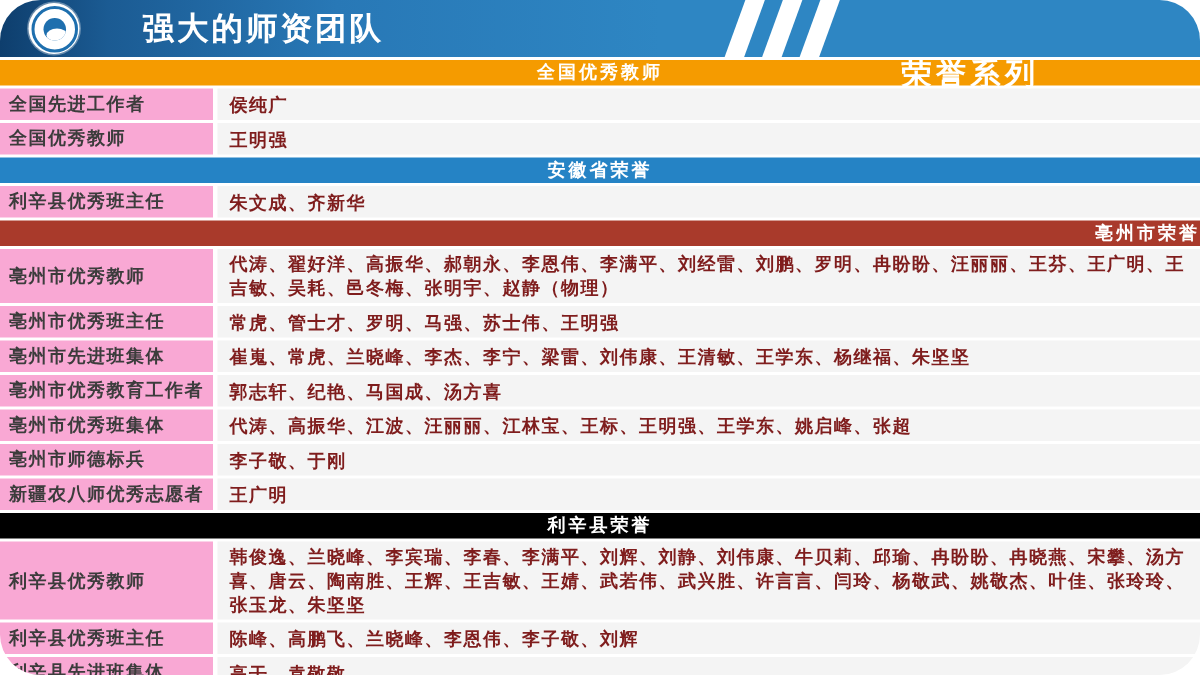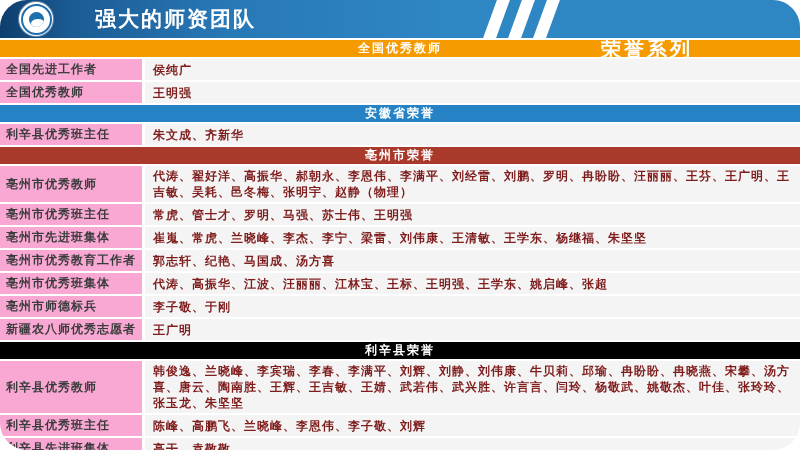--- a/index.html
+++ b/index.html
@@ -80,21 +80,21 @@
       </div>
       <div class="row">
         <div class="row-label">全国优秀教师</div>
         <div class="row-value">王明强</div>
       </div>
       <div class="section-bar" style="background: rgb(37, 131, 197);">安徽省荣誉</div>
       <div class="row">
         <div class="row-label">利辛县优秀班主任</div>
         <div class="row-value">朱文成、齐新华</div>
       </div>
-      <div class="section-bar" style="background: rgb(169, 58, 43);">亳州市荣誉</div>
+      <div class="section-bar" style="background: rgb(169, 58, 43); text-align: right;">亳州市荣誉</div>
       <div class="row">
         <div class="row-label">亳州市优秀教师</div>
         <div class="row-value">代涛、翟好洋、高振华、郝朝永、李恩伟、李满平、刘经雷、刘鹏、罗明、冉盼盼、汪丽丽、王芬、王广明、王吉敏、吴耗、邑冬梅、张明宇、赵静（物理）</div>
       </div>
       <div class="row">
         <div class="row-label">亳州市优秀班主任</div>
         <div class="row-value">常虎、管士才、罗明、马强、苏士伟、王明强</div>
       </div>
       <div class="row">
         <div class="row-label">亳州市先进班集体</div>

